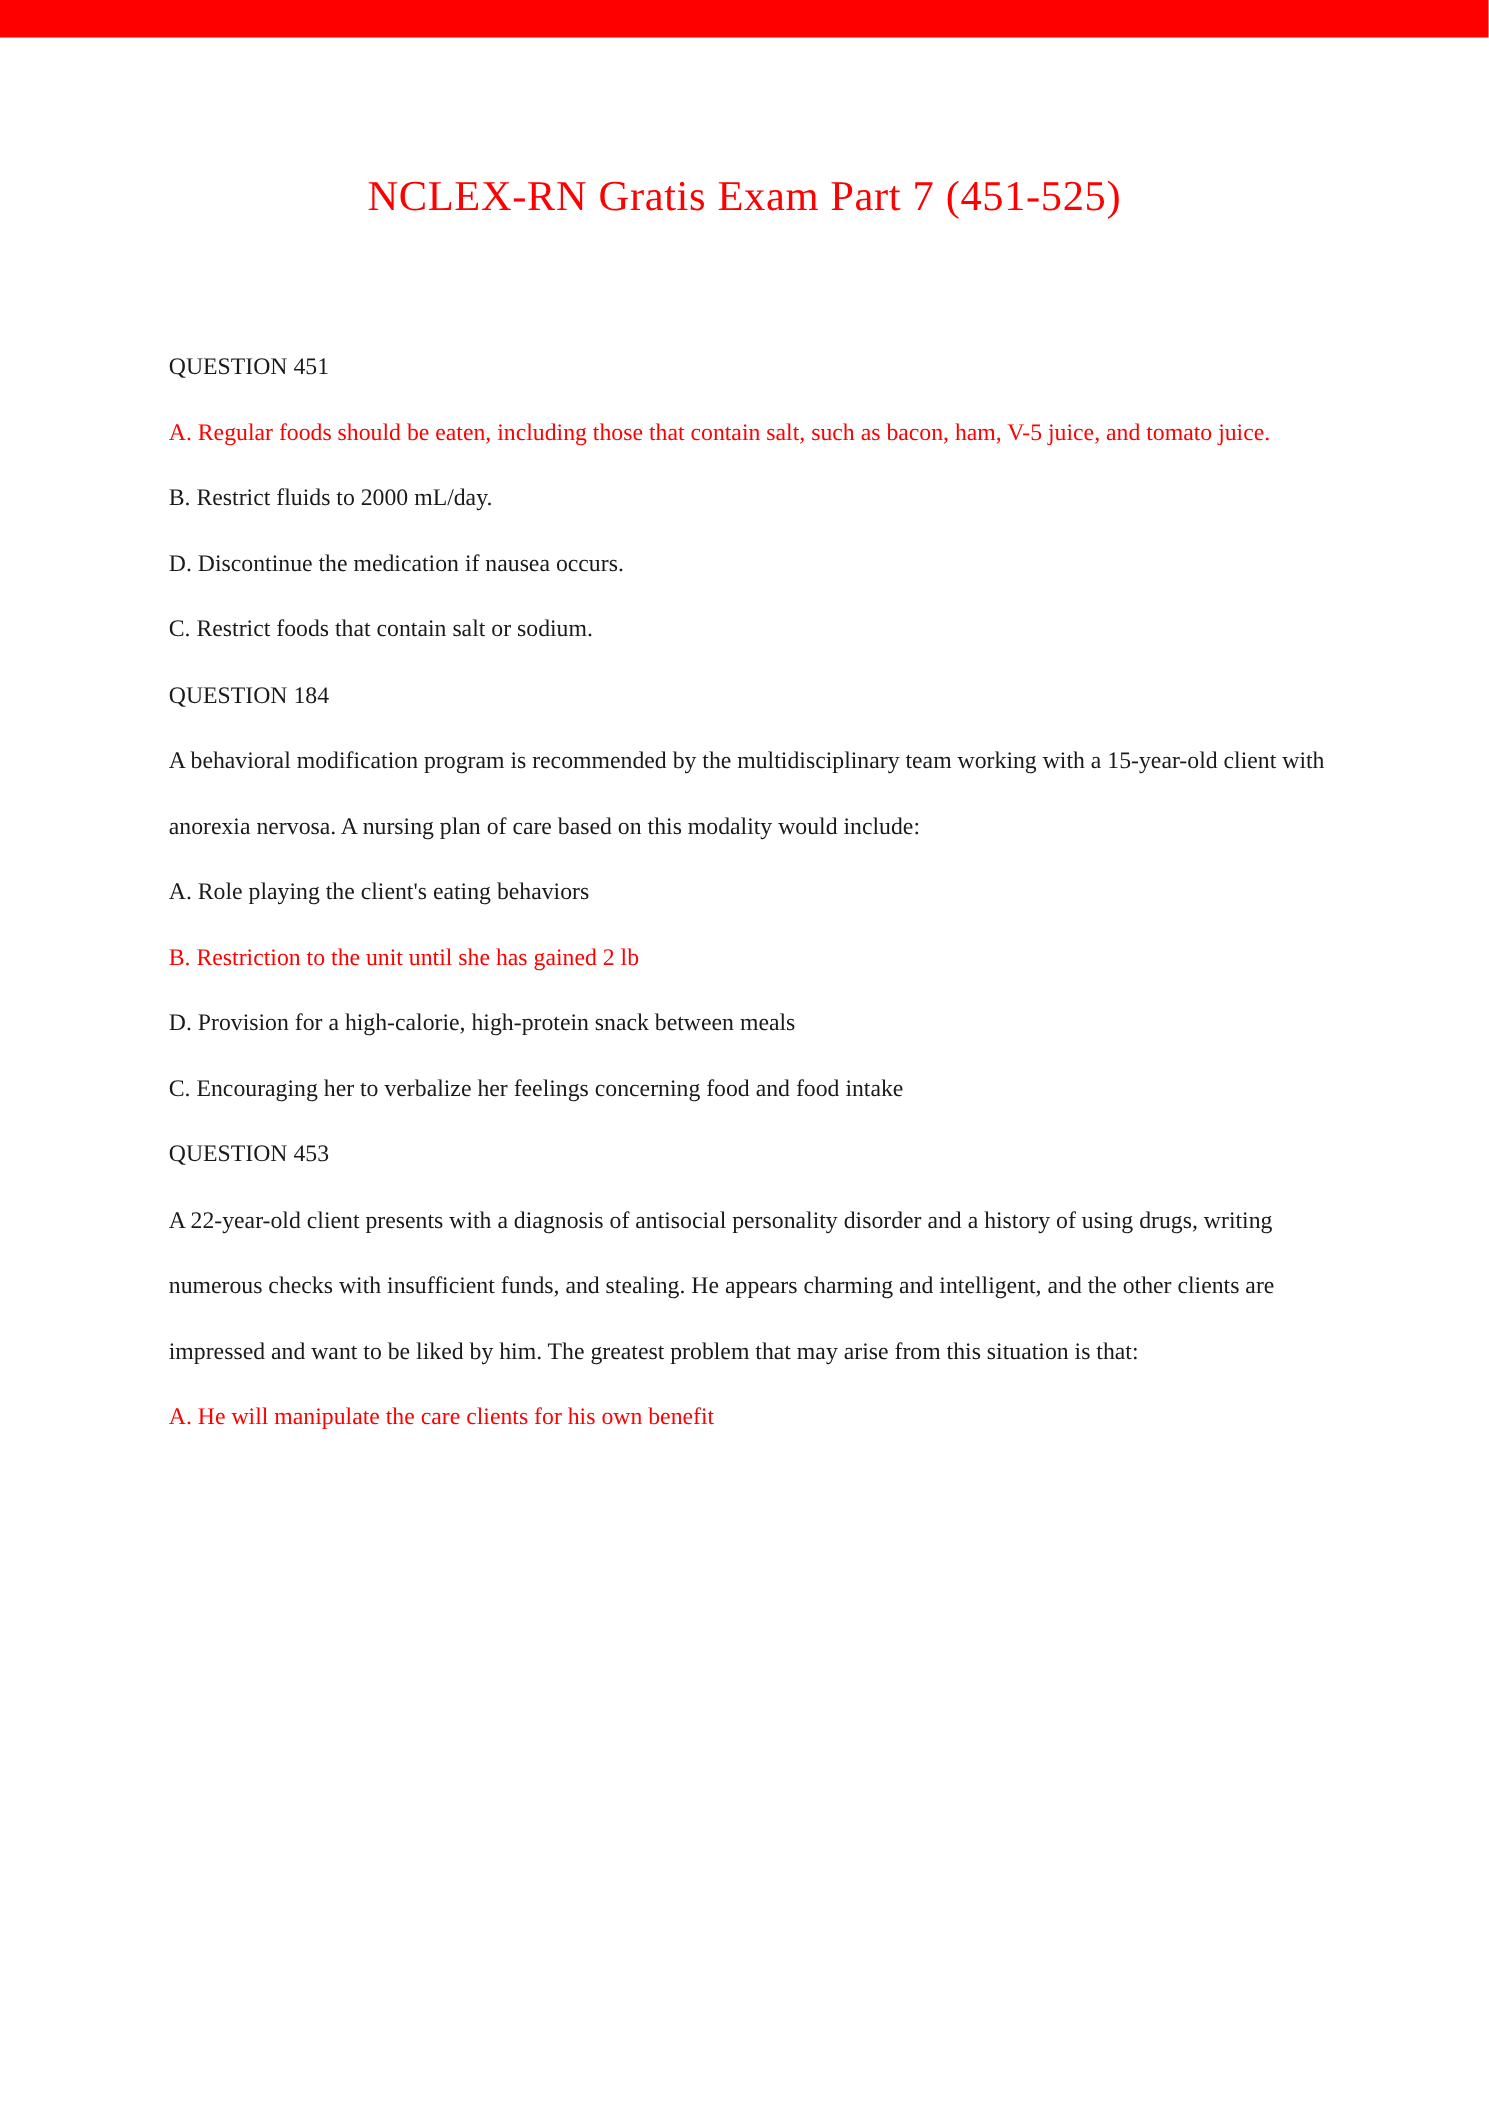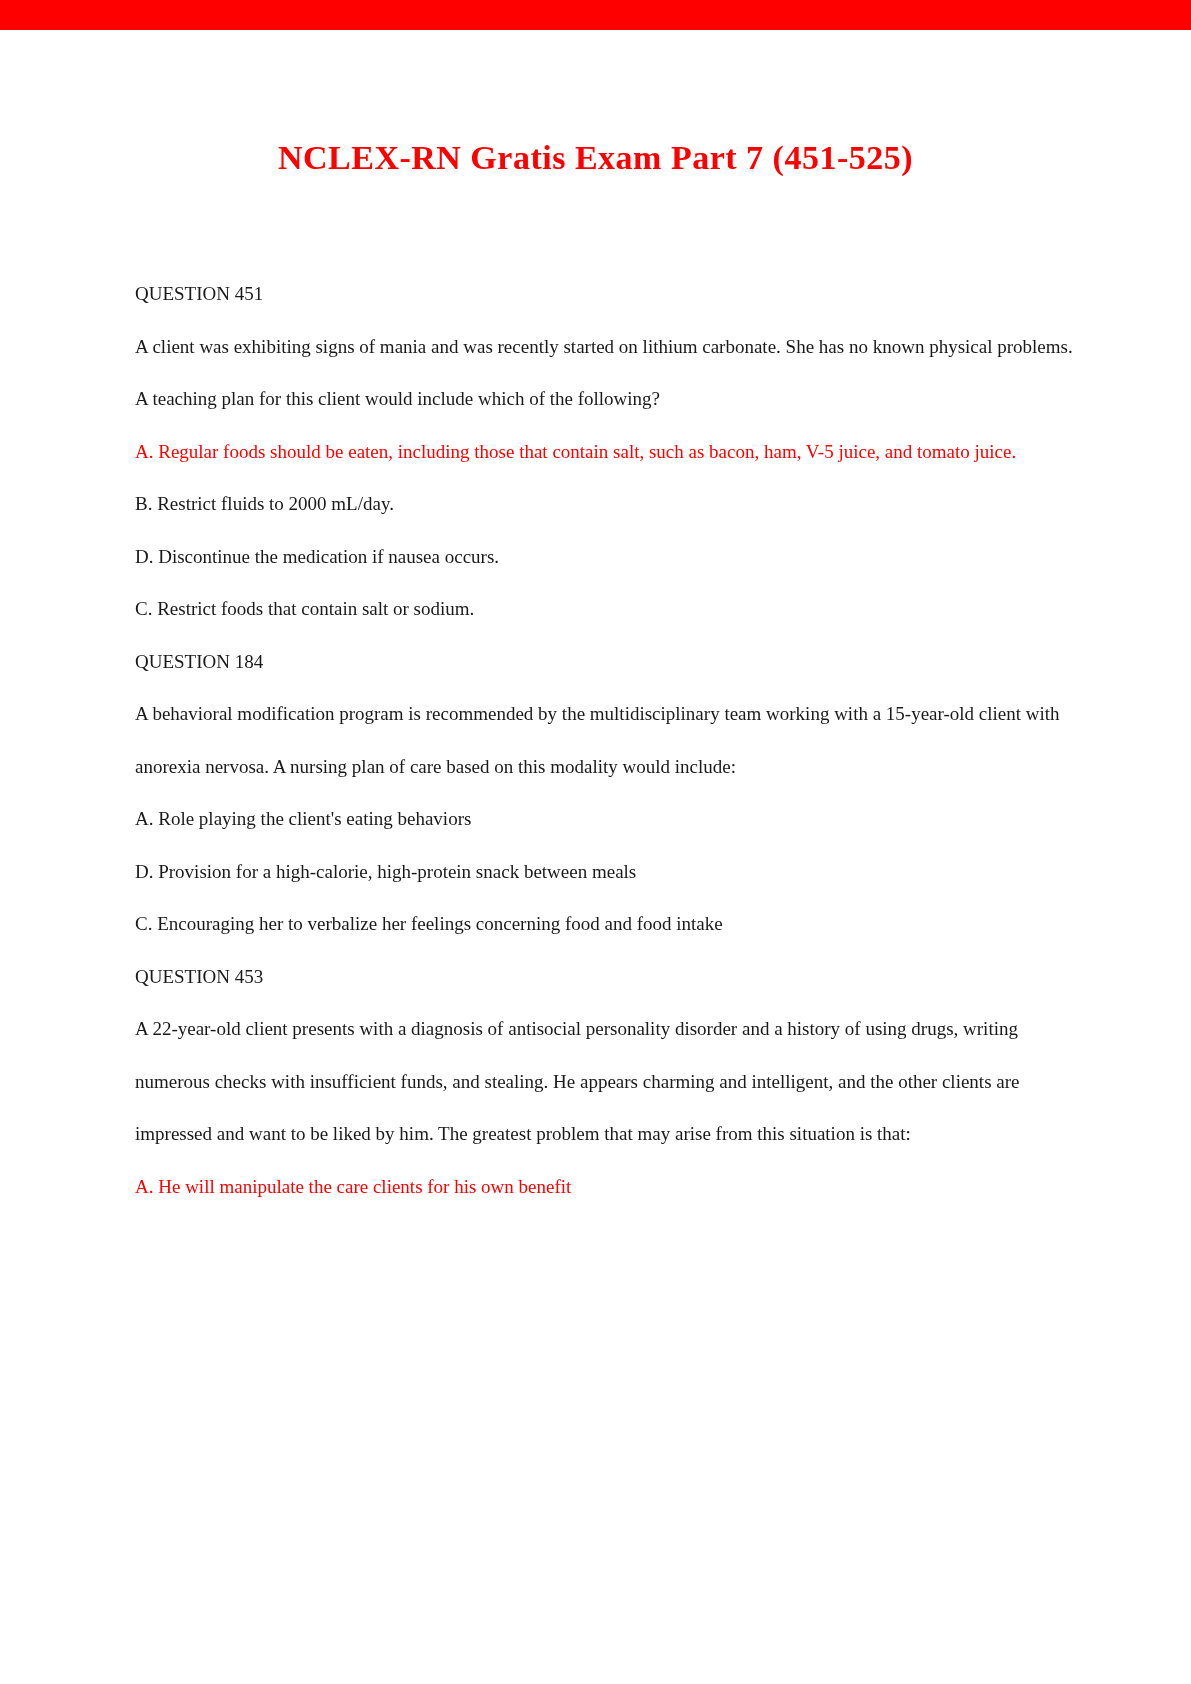--- a/index.html
+++ b/index.html
@@ -21,21 +21,21 @@
   }
   .top-bar {
     width: 100%;
     height: 30px;
     background: var(--accent);
   }
   .doc-title {
     margin: 108px 60px 0 60px;
     text-align: center;
     color: var(--accent);
-    font-weight: bold;
+    font-weight: normal;
     font-size: 34px;
     line-height: 40px;
     letter-spacing: 0.5px;
   }
   .doc-body {
     margin: 90px 110px 0 135px;
     width: 940px;
     font-size: 19px;
     line-height: 52.5px;
   }
@@ -51,30 +51,30 @@
 </head>
 <body>
 
 <div class="top-bar"></div>
 
 <h1 class="doc-title">NCLEX-RN Gratis Exam Part 7 (451-525)</h1>
 
 <div class="doc-body">
     <section class="question">
       <p class="line label">QUESTION 451</p>
-      <p class="line stem">A client was exhibiting signs of mania and was recently started on lithium carbonate. She has no known physical problems. A teaching plan for this client would include which of the following?</p>
       <p class="line option highlight">A. Regular foods should be eaten, including those that contain salt, such as bacon, ham, V-5 juice, and tomato juice.</p>
       <p class="line option">B. Restrict fluids to 2000 mL/day.</p>
       <p class="line option">D. Discontinue the medication if nausea occurs.</p>
       <p class="line option">C. Restrict foods that contain salt or sodium.</p>
     </section>
     <section class="question">
       <p class="line label">QUESTION 184</p>
       <p class="line stem">A behavioral modification program is recommended by the multidisciplinary team working with a 15-year-old client with anorexia nervosa. A nursing plan of care based on this modality would include:</p>
       <p class="line option">A. Role playing the client's eating behaviors</p>
+      <p class="line option highlight">B. Restriction to the unit until she has gained 2 lb</p>
       <p class="line option">D. Provision for a high-calorie, high-protein snack between meals</p>
       <p class="line option">C. Encouraging her to verbalize her feelings concerning food and food intake</p>
     </section>
     <section class="question">
       <p class="line label">QUESTION 453</p>
       <p class="line stem">A 22-year-old client presents with a diagnosis of antisocial personality disorder and a history of using drugs, writing numerous checks with insufficient funds, and stealing. He appears charming and intelligent, and the other clients are impressed and want to be liked by him. The greatest problem that may arise from this situation is that:</p>
       <p class="line option highlight">A. He will manipulate the care clients for his own benefit</p>
     </section>
   </div>
 

